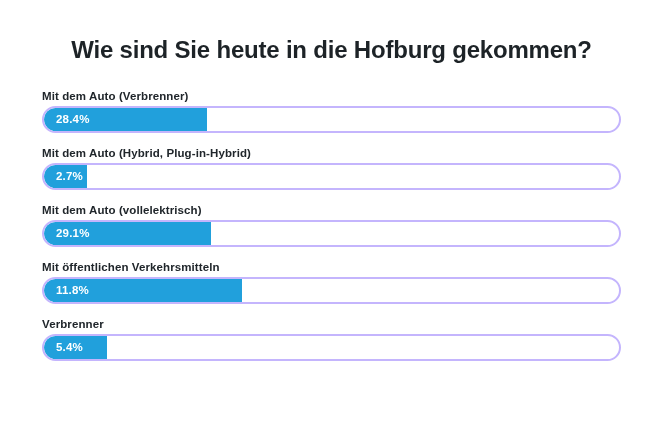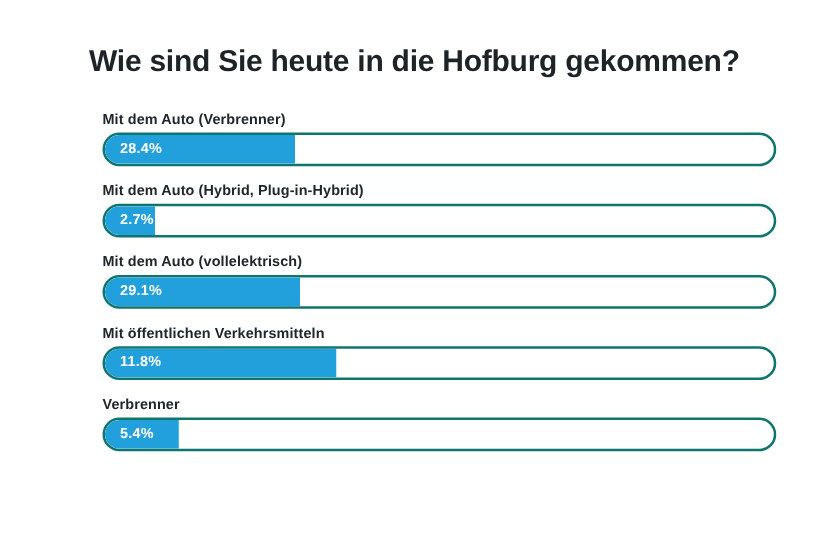--- a/index.html
+++ b/index.html
@@ -28,37 +28,36 @@
     text-align: center;
     letter-spacing: -0.2px;
     color: #1d2327;
     margin: 6px 0 26px 0;
     line-height: 1.15;
   }
   .bars {
     display: flex;
     flex-direction: column;
     gap: 14px;
-    margin-left: 40px;
   }
   .bar-row {
     display: flex;
     flex-direction: column;
   }
   .bar-label {
     font-size: 11.5px;
     font-weight: bold;
     color: #20262b;
     margin-bottom: 4px;
     letter-spacing: 0.1px;
   }
   .bar-track {
     position: relative;
     height: 27px;
-    border: 2px solid #0f766e;
+    border: 2px solid #c4b5fd;
     border-radius: 14px;
     background: #ffffff;
     box-sizing: border-box;
     overflow: hidden;
   }
   .bar-fill {
     position: absolute;
     left: 0;
     top: 0;
     bottom: 0;

